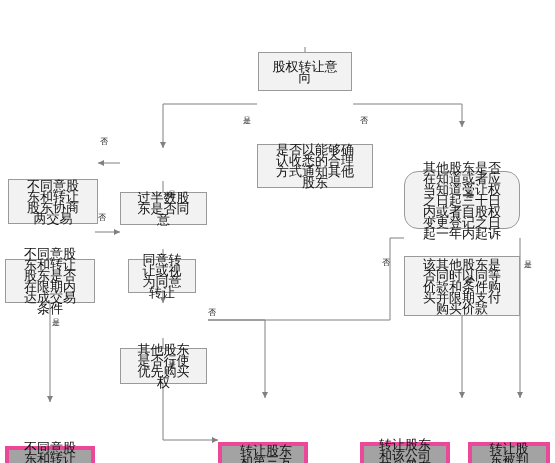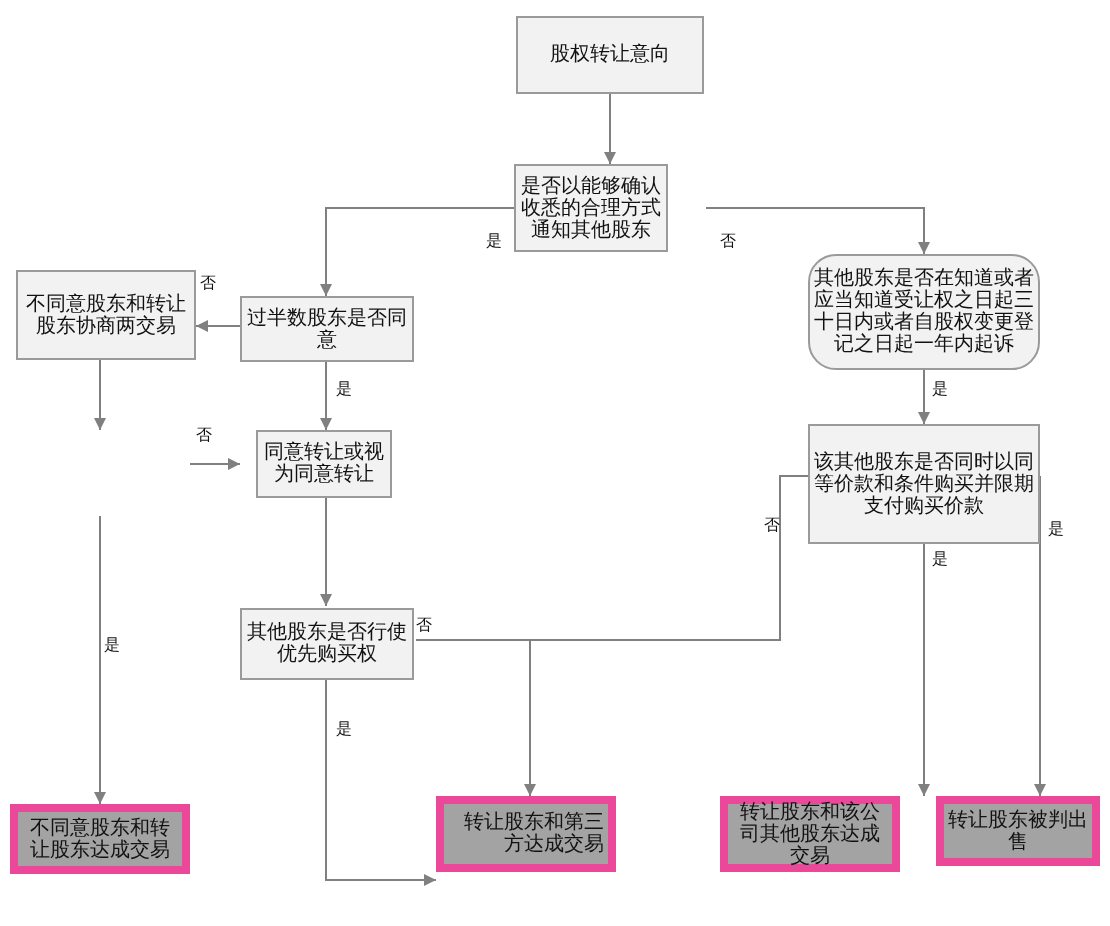--- a/index.html
+++ b/index.html
@@ -10,29 +10,30 @@
     position:relative;
     overflow:hidden;
   }
   #canvas{position:absolute;left:0;top:0;width:555px;height:463px;}
   .node{
     position:absolute;
     box-sizing:border-box;
     border:1px solid #9a9a9a;
     background:#f2f2f2;
     color:#111;
-    font-size:10px;
+    font-size:13px;
     line-height:11px;
     text-align:center;
     display:flex;
     align-items:center;
     justify-content:center;
-    padding:1px 2px;
+    padding:1px 12px;
     white-space:pre-line;
     letter-spacing:0px;
+    margin-top:44px;
   }
   .node.green{
     border:4px solid #ec4899;
     background:#a3a3a3;
   }
   .edge-label{
     position:absolute;
     font-size:8px;
     color:#111;
     line-height:9px;
@@ -81,28 +82,29 @@
       <path d="M462,265 L462,398"></path>
 
       <path d="M404,238 L390,238 L390,320 L208,320" marker-end="none"></path>
 
       <path d="M520,238 L520,360 L520,398"></path>
     </g>
   </svg>
 
   <div class="node" style="left:258px;top:8px;width:94px;height:39px;">股权转让意向</div>
 
-  <div class="node" style="left:257px;top:82px;width:77px;height:44px;">是否以能够确认收悉的合理方式通知其他股东</div>
+  <div class="node" style="left:257px;top:100px;width:116px;height:44px;">是否以能够确认收悉的合理方式通知其他股东</div>
 
   <div class="node" style="left:120px;top:148px;width:87px;height:33px;">过半数股东是否同意</div>
 
   <div class="node" style="left:8px;top:135px;width:90px;height:45px;">不同意股东和转让股东协商两交易</div>
 
   <div class="node" style="left:404px;top:127px;width:116px;height:58px;border-radius:14px;">其他股东是否在知道或者应当知道受让权之日起三十日内或者自股权变更登记之日起一年内起诉</div>
 
+  <div class="node" style="left:5px;top:215px;width:90px;height:44px;">不同意股东和转让股东是否在限期内达成交易条件</div>
 
   <div class="node" style="left:128px;top:215px;width:68px;height:34px;">同意转让或视为同意转让</div>
 
   <div class="node" style="left:404px;top:212px;width:116px;height:60px;">该其他股东是否同时以同等价款和条件购买并限期支付购买价款</div>
 
   <div class="node" style="left:120px;top:304px;width:87px;height:36px;">其他股东是否行使优先购买权</div>
 
   <div class="node green" style="left:5px;top:402px;width:90px;height:35px;">不同意股东和转让股东达成交易</div>
 
   <div class="node green" style="left:218px;top:398px;width:90px;height:38px;text-align:right;">转让股东和第三方达成交易</div>

